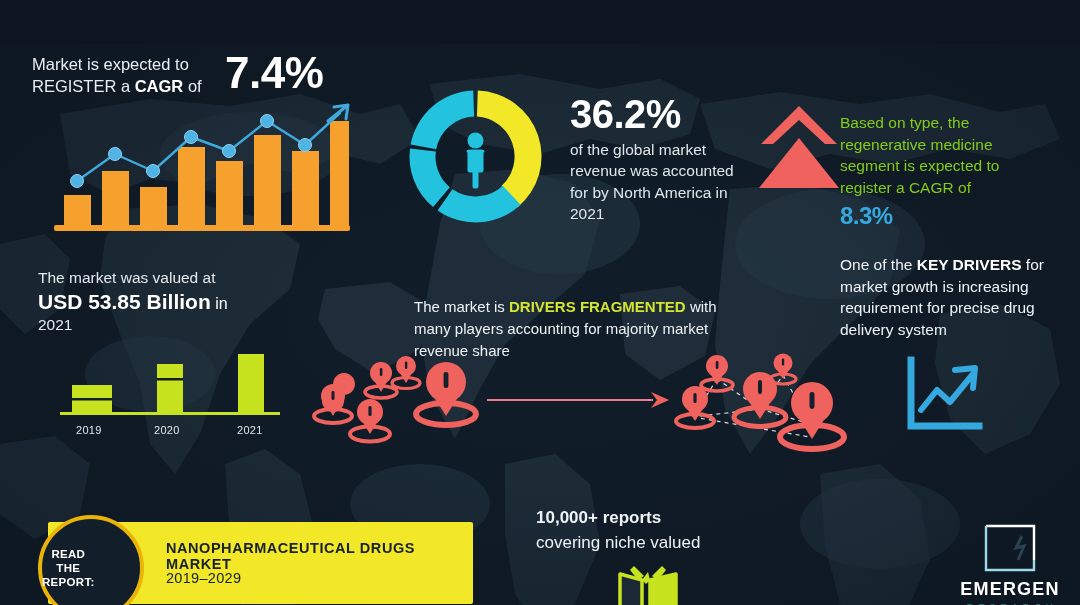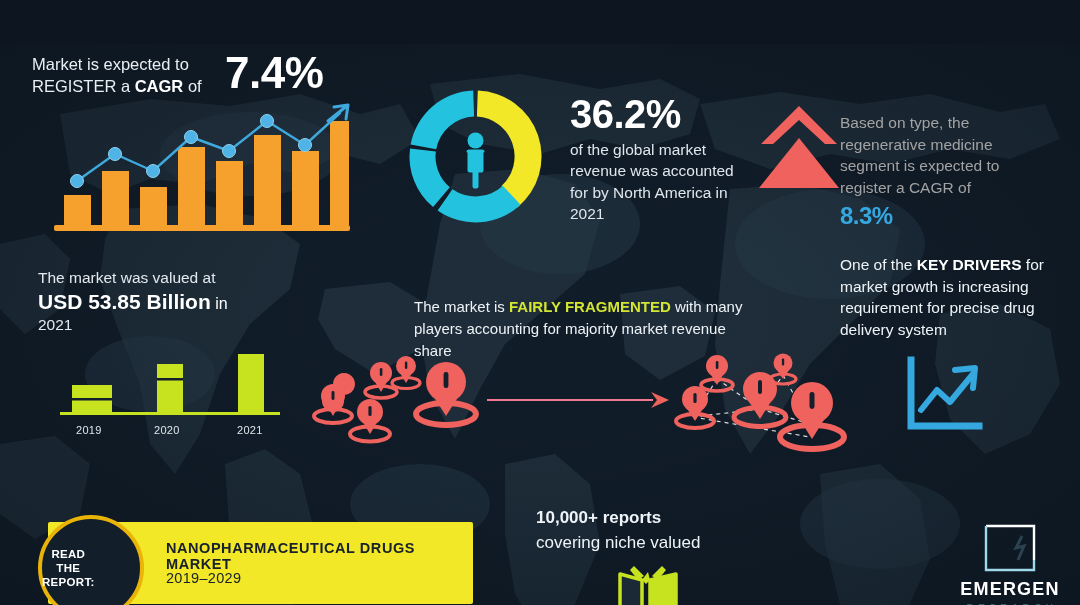--- a/index.html
+++ b/index.html
@@ -29,21 +29,21 @@
   #donut{left:398px;top:35px;}
 
   
   #na-value{left:570px;top:48px;font-size:40px;font-weight:700;color:#ffffff;letter-spacing:-.5px;}
   #na-text{left:570px;top:95px;width:180px;font-size:15.5px;line-height:1.38;color:#dfe6ec;}
 
   
   #redarrows{left:757px;top:58px;}
 
   
-  #regen-text{left:840px;top:68px;width:215px;font-size:15.5px;line-height:1.39;color:#a3a3a3;}
+  #regen-text{left:840px;top:68px;width:215px;font-size:15.5px;line-height:1.39;color:#84cc16;}
   #regen-value{left:840px;top:158px;font-size:24px;font-weight:700;color:#35a8e0;letter-spacing:-.5px;}
 
   
   #drivers-text{left:840px;top:210px;width:222px;font-size:15.5px;line-height:1.4;color:#eef3f7;}
   #drivers-text b{font-weight:700;color:#ffffff;}
 
   
   #valued-line1{left:38px;top:225px;font-size:15.5px;color:#e3e9ef;}
   #valued-value{left:38px;top:246px;font-size:21px;font-weight:700;color:#ffffff;}
   #valued-value .lt{font-weight:400;font-size:16px;}
@@ -199,21 +199,21 @@
         <rect x="178" y="-33" width="26" height="2.5" fill="#13202c"></rect>
       </g>
       <rect x="0" y="58" width="220" height="3" fill="#c7e21f"></rect>
     </svg>
     <span class="gyear" style="left:16px;top:70px;">2019</span>
     <span class="gyear" style="left:94px;top:70px;">2020</span>
     <span class="gyear" style="left:177px;top:70px;">2021</span>
   </div>
 
   <div class="abs" id="frag-text">
-    <span>The market is </span><b>FAIRLY FRAGMENTED</b><span> with many players accounting for majority market revenue share</span>
+    <span>The market is </span><b>DRIVERS FRAGMENTED</b><span> with many players accounting for majority market revenue share</span>
   </div>
 
   <svg class="abs" id="pins-left" width="185" height="100" viewBox="0 0 185 100">
     <g>
       <ellipse cx="28" cy="62" rx="19" ry="7" fill="none" stroke="#f0625e" stroke-width="4"></ellipse>
       <path d="M28,30 a11,11 0 1,1 0,0.01 M28,30 C28,30 17,40 17,47 a11,11 0 0,0 22,0 C39,40 28,30 28,30 Z" fill="#f0625e"></path>
       <circle cx="28" cy="42" r="12" fill="#f0625e"></circle>
         <path d="M28,62 L20,48 L36,48 Z" fill="#f0625e"></path>
       <rect x="26.5" y="37" width="3" height="9" rx="1.4" fill="#14212c"></rect>
     </g>

